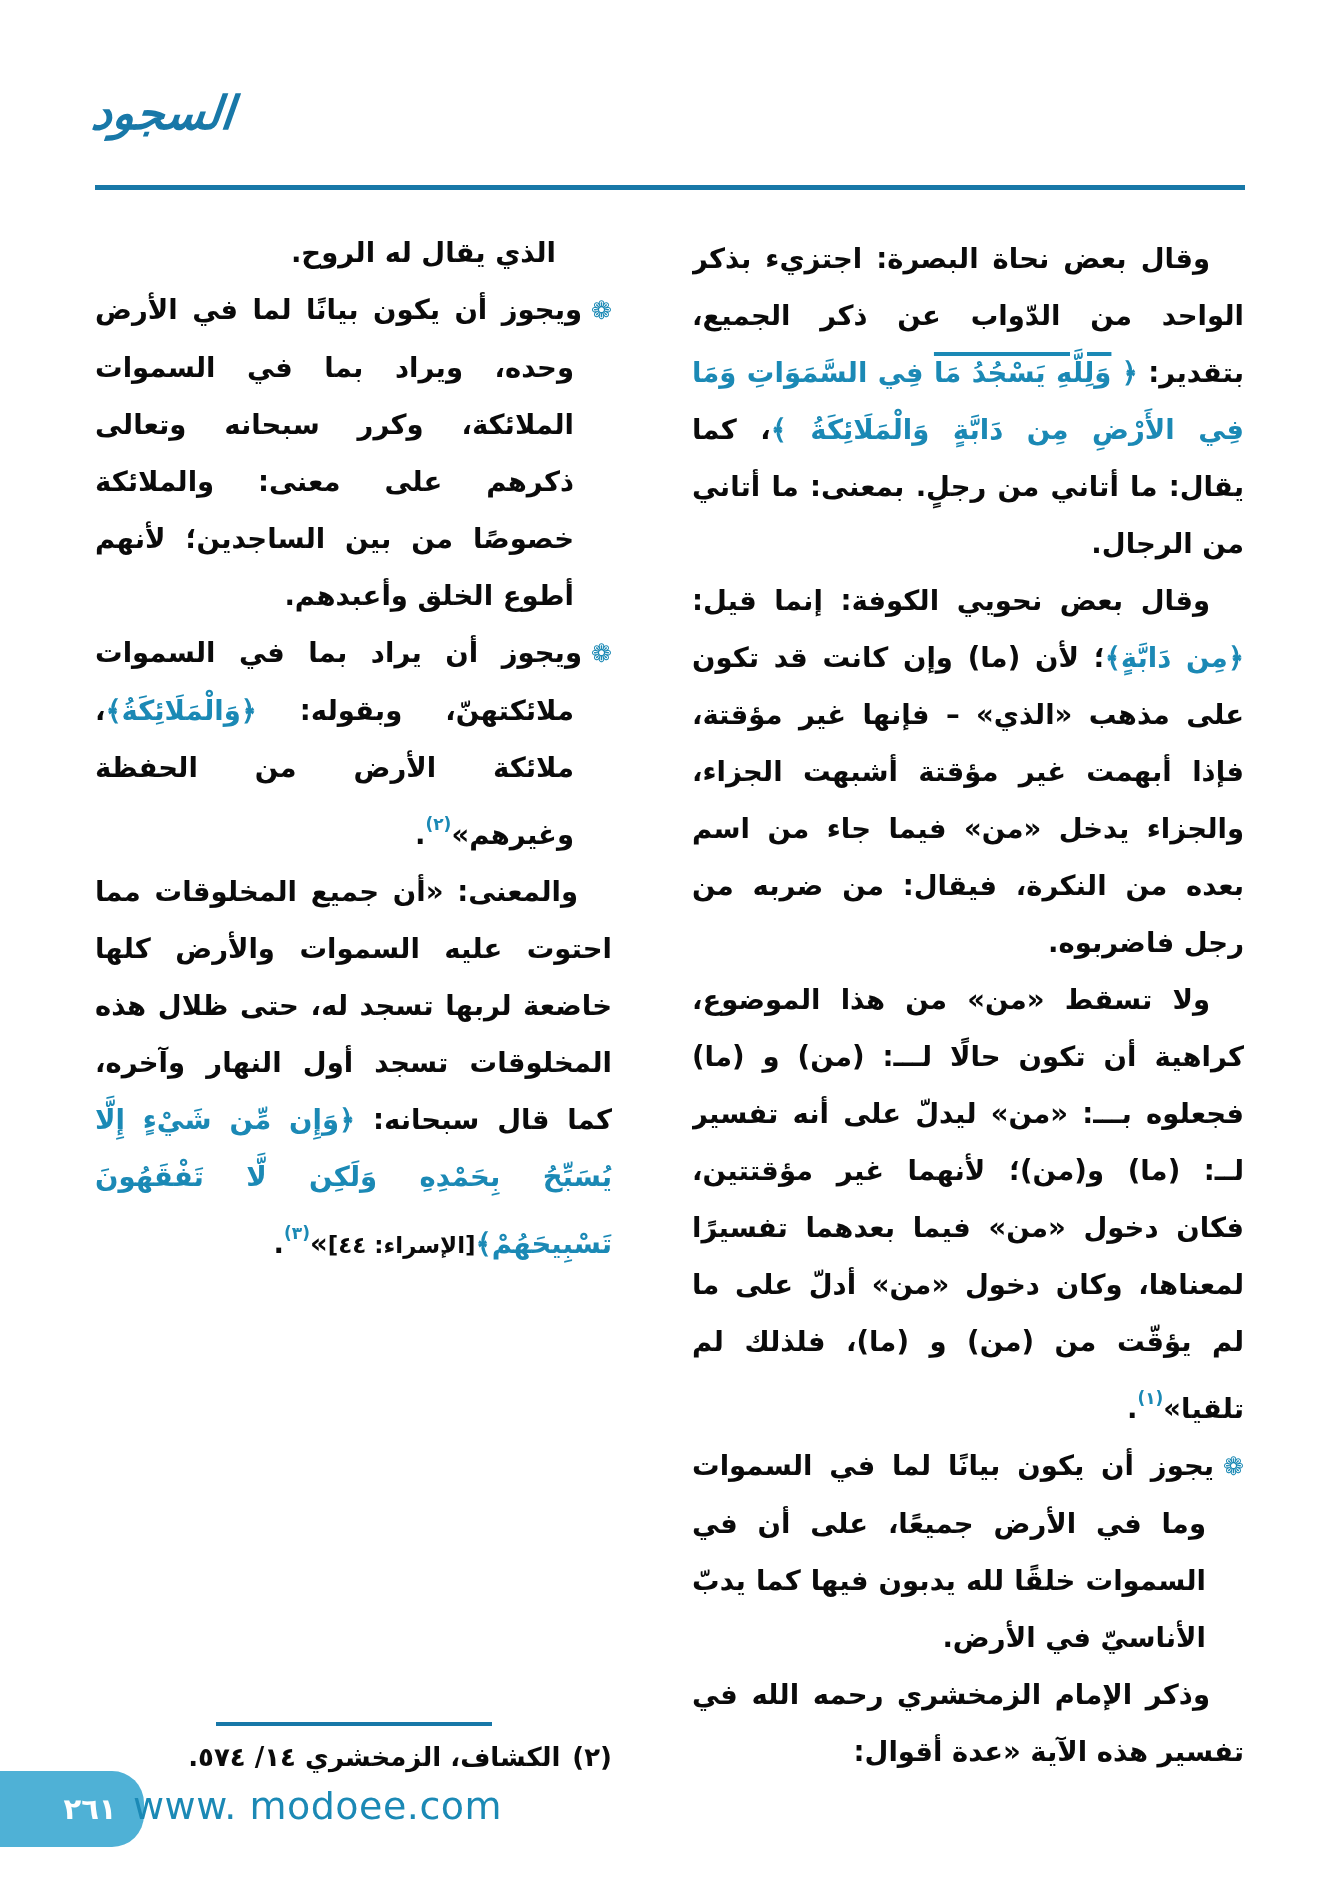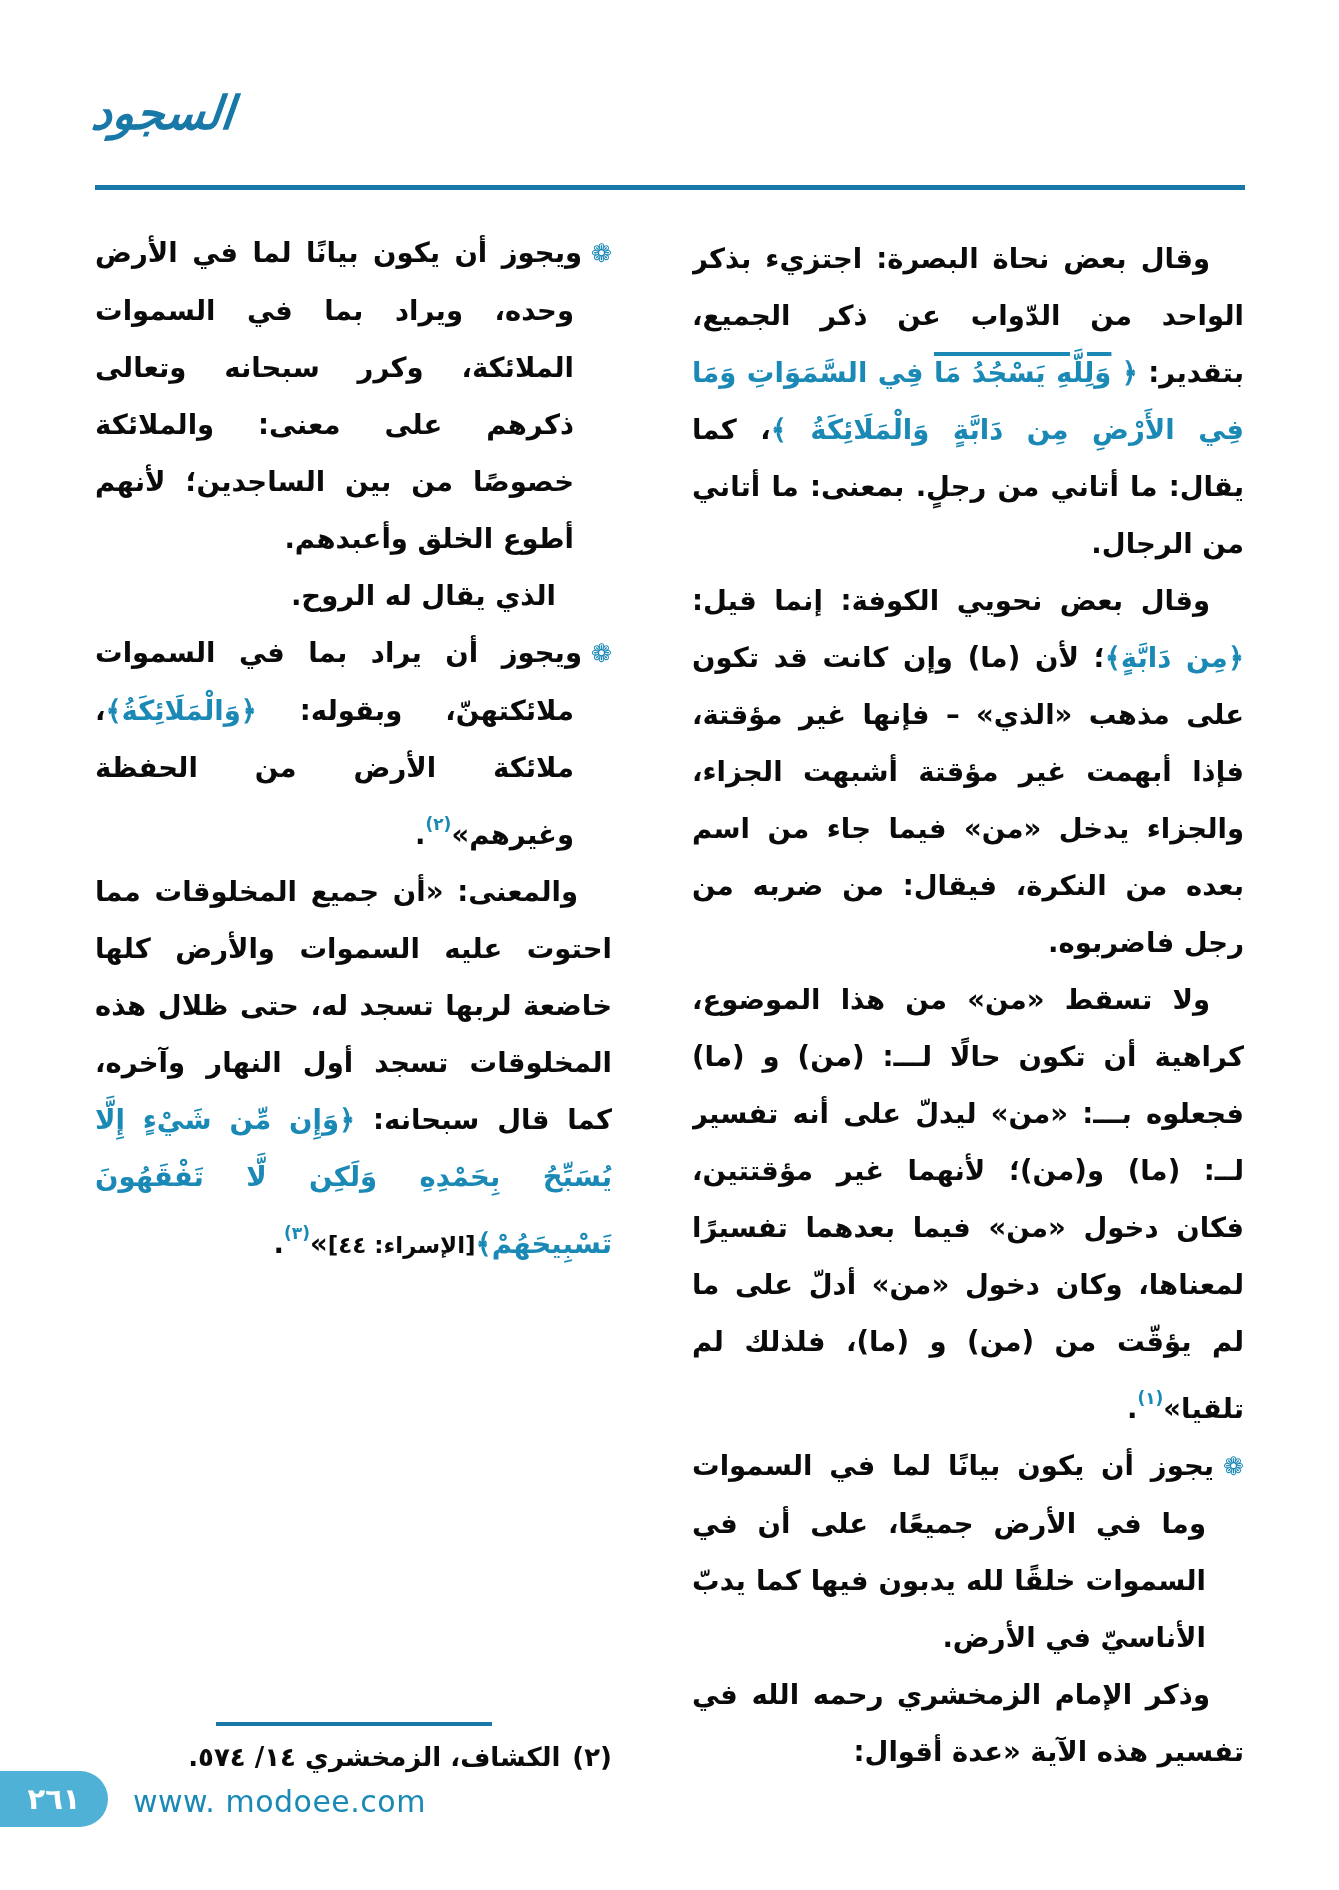--- a/index.html
+++ b/index.html
@@ -62,31 +62,32 @@
   .fn-rule{width:276px;height:4px;background:#1878A8;margin:0 auto 8px auto;}
   .fn{
     font-size:26px;font-weight:bold;color:#0b0b0b;
     line-height:46px;text-align:justify;text-align-last:right;
     padding-right:58px;text-indent:-58px;
   }
   .fn-ref{display:inline-block;text-indent:0;margin-left:12px;}
   
   .pagenum-badge{
     position:absolute;left:0;top:1771px;
-    width:108px;height:56px;
+    width:108px;height:76px;
     background:#4FB1D6;
     border-radius:0 32px 32px 0;
     color:#ffffff;font-size:29px;font-weight:bold;
     display:flex;align-items:center;justify-content:center;
     direction:rtl;
+    padding-left:36px;
   }
   .site-url{
     position:absolute;left:133px;top:1784px;
     direction:ltr;
-    color:#1B89B5;font-size:30px;font-weight:normal;
+    color:#1B89B5;font-size:38px;font-weight:normal;
     letter-spacing:.5px;
   }
 </style>
 </head>
 <body>
 
 <div class="page">
 
   <header class="hdr">
     <span class="hdr-callig">السجود</span>
@@ -101,22 +102,22 @@
           <p class="para indent"><span class="t-n">ولا تسقط «من» من هذا الموضوع، كراهية أن تكون حالًا لـــ: (من) و (ما) فجعلوه بـــ: «من» ليدلّ على أنه تفسير لــ: (ما) و(من)؛ لأنهما غير مؤقتتين، فكان دخول «من» فيما بعدهما تفسيرًا لمعناها، وكان دخول «من» أدلّ على ما لم يؤقّت من (من) و (ما)، فلذلك لم تلقيا»</span><span class="t-r">(١)</span><span class="t-n">.</span></p>
           <p class="para has-bullet"><span class="bullet-icon">❁</span><span class="t-n">يجوز أن يكون بيانًا لما في السموات وما في الأرض جميعًا، على أن في السموات خلقًا لله يدبون فيها كما يدبّ الأناسيّ في الأرض.</span></p>
           <p class="para indent"><span class="t-n">وذكر الإمام الزمخشري رحمه الله في تفسير هذه الآية «عدة أقوال:</span></p>
           <p class="para has-bullet"></p>
         </div>
 
     </section>
 
     <section class="col col-left">
       <div class="blocks">
+          <p class="para" style="padding-right: 56px;"><span class="t-n">الذي يقال له الروح.</span></p>
           <p class="para has-bullet"><span class="bullet-icon">❁</span><span class="t-n">ويجوز أن يكون بيانًا لما في الأرض وحده، ويراد بما في السموات الملائكة، وكرر سبحانه وتعالى ذكرهم على معنى: والملائكة خصوصًا من بين الساجدين؛ لأنهم أطوع الخلق وأعبدهم.</span></p>
-          <p class="para" style="padding-right: 56px;"><span class="t-n">الذي يقال له الروح.</span></p>
           <p class="para has-bullet"><span class="bullet-icon">❁</span><span class="t-n">ويجوز أن يراد بما في السموات ملائكتهنّ، وبقوله: </span><span class="t-q">﴿وَالْمَلَائِكَةُ﴾</span><span class="t-n">، ملائكة الأرض من الحفظة وغيرهم»</span><span class="t-r">(٢)</span><span class="t-n">.</span></p>
           <p class="para indent"><span class="t-n">والمعنى: «أن جميع المخلوقات مما احتوت عليه السموات والأرض كلها خاضعة لربها تسجد له، حتى ظلال هذه المخلوقات تسجد أول النهار وآخره، كما قال سبحانه: </span><span class="t-q">﴿وَإِن مِّن شَيْءٍ إِلَّا يُسَبِّحُ بِحَمْدِهِ وَلَكِن لَّا تَفْقَهُونَ تَسْبِيحَهُمْ﴾</span><span class="t-v">[الإسراء: ٤٤]</span><span class="t-n">»</span><span class="t-r">(٣)</span><span class="t-n">.</span></p>
         </div>
       <div class="footnotes">
         <div class="fn-rule"></div>
         <div class="fn-list">
             <div class="fn"><span class="fn-ref">(٢)</span><span>الكشاف، الزمخشري ١٤/ ٥٧٤.</span></div>
           </div>
       </div>
     </section>

